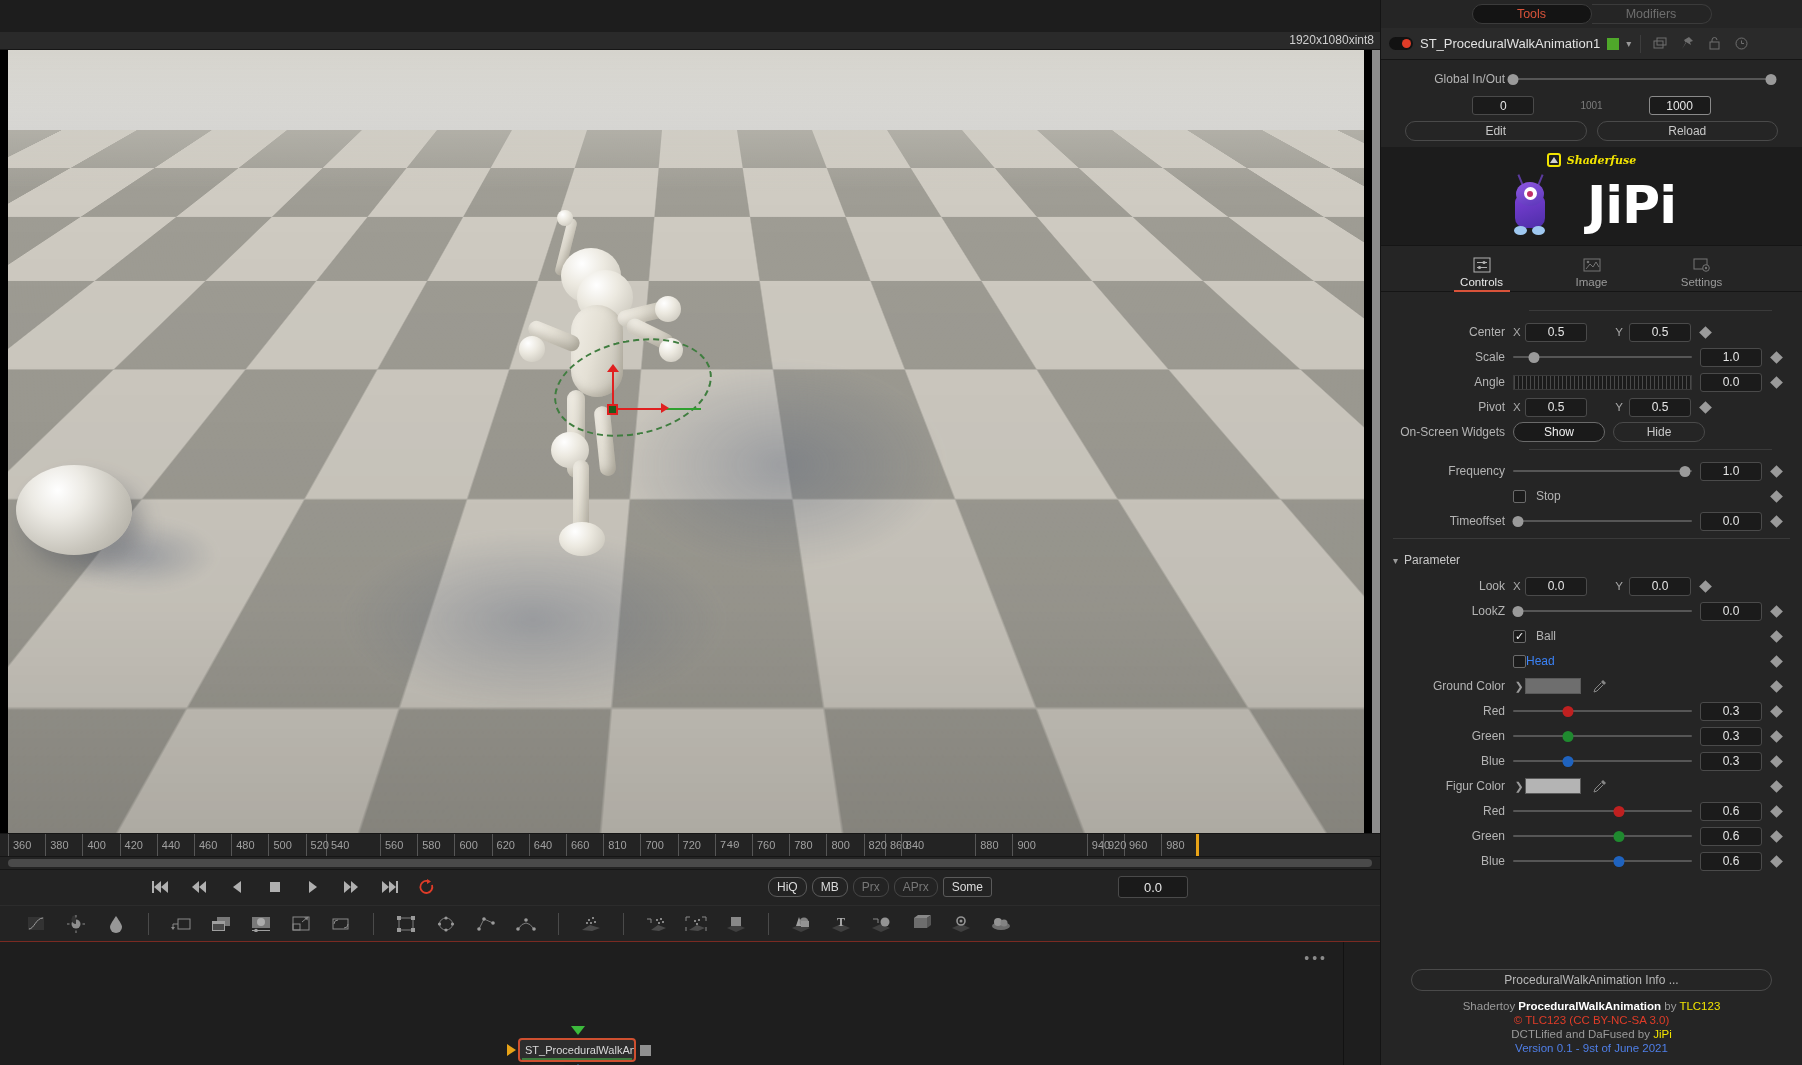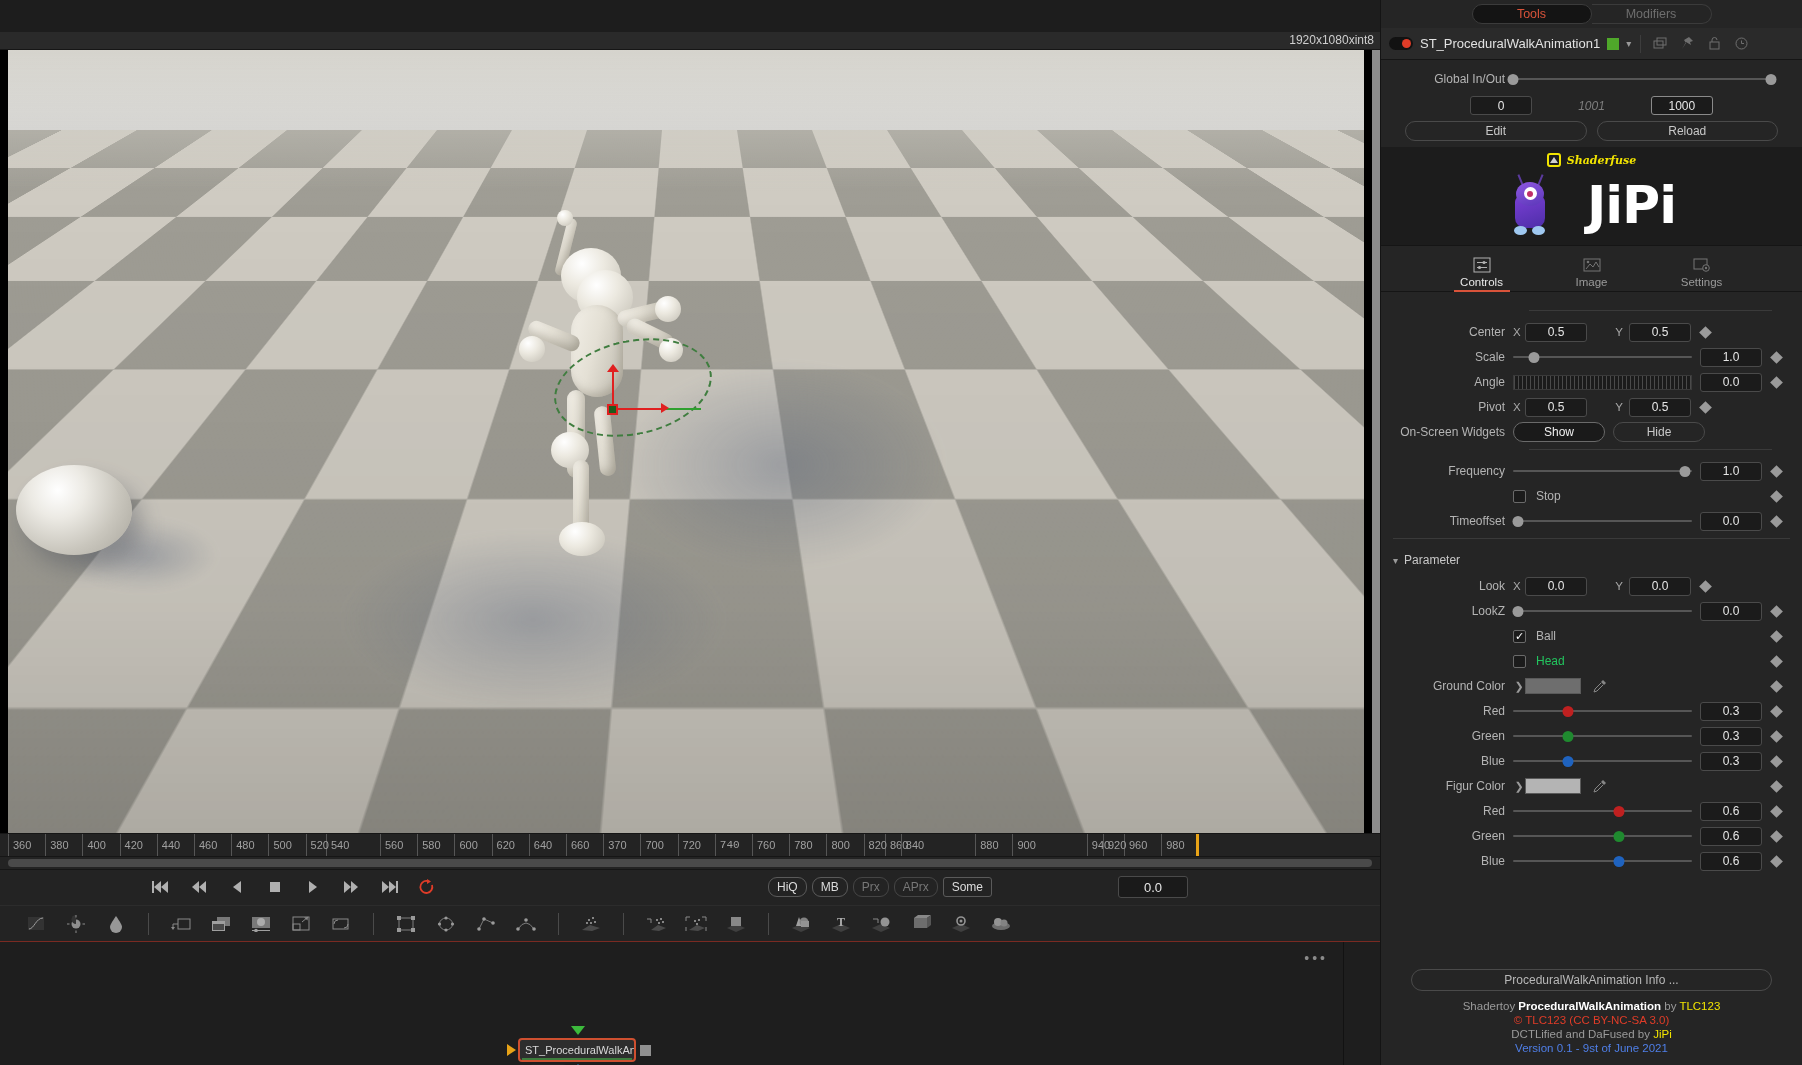--- a/index.html
+++ b/index.html
@@ -322,21 +322,21 @@
         <div class="tick" style="left: 714.8px; font-family: Liberation Mono, monospace;">
           <span>740</span>
         </div>
         <div class="tick" style="left: 677.6px;">
           <span>720</span>
         </div>
         <div class="tick" style="left: 640.4px;">
           <span>700</span>
         </div>
         <div class="tick" style="left: 603.2px;">
-          <span>370</span>
+          <span>810</span>
         </div>
         <div class="tick" style="left: 566px;">
           <span>660</span>
         </div>
         <div class="tick" style="left: 528.8px;">
           <span>640</span>
         </div>
         <div class="tick" style="left: 491.6px;">
           <span>620</span>
         </div>
@@ -708,21 +708,21 @@
       <div class="prow" style="margin-bottom:6px;">
         <div class="plabel">Global In/Out</div>
         <div class="slider" style="flex:1; margin-right:10px;">
           <div class="s-track"></div>
           <div class="s-knob" style="left:0%;"></div>
           <div class="s-knob" style="left:100%;"></div>
         </div>
       </div>
       <div style="display:flex; align-items:center; justify-content:center; gap:46px; margin-bottom:6px;">
         <div class="numbox">0</div>
-        <span style="font-size:12px; color:#7d7d7d;font-style:italic;">1001</span>
+        <span style="font-size:10px; color:#7d7d7d;">1001</span>
         <div class="numbox" style="border-color:#8a8a8a;">1000</div>
       </div>
       <div style="display:flex; gap:10px; padding:0 24px;">
         <div class="btn-pill" style="flex:1;">Edit</div>
         <div class="btn-pill" style="flex:1;">Reload</div>
       </div>
     </div>
 
     <div class="brandwrap">
       <div class="shaderfuse">
@@ -889,21 +889,21 @@
         <div class="plabel"></div>
         <span class="chk">✓</span>
         <span style="margin-left:10px; font-size:12px; color:#b4b4b4;">Ball</span>
         <span style="flex:1;"></span>
         <span class="diamond"></span>
       </div>
 
       <div class="prow">
         <div class="plabel"></div>
         <span class="chk"></span>
-        <span style="margin-left:10px; font-size:12px; color:#22c55e;">Head</span>
+        <span style="font-size:12px; color:#3b82f6;">Head</span>
         <span style="flex:1;"></span>
         <span class="diamond"></span>
       </div>
 
       <div class="prow">
         <div class="plabel">Ground Color</div>
         <span class="arrow-r">❯</span>
         <span class="swatch" style="background:#6e6e6e;"></span>
         <span class="eyedrop" style="margin-left:10px;">
           <svg width="14" height="14" viewBox="0 0 14 14">

